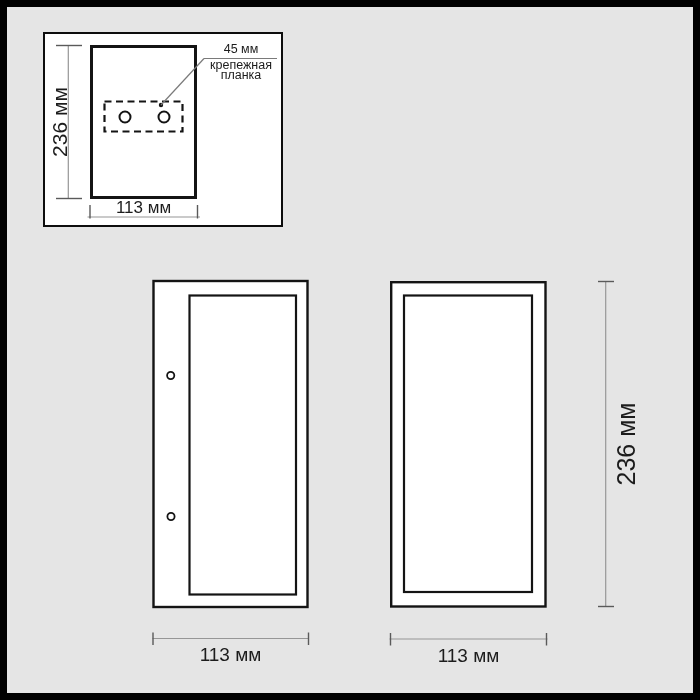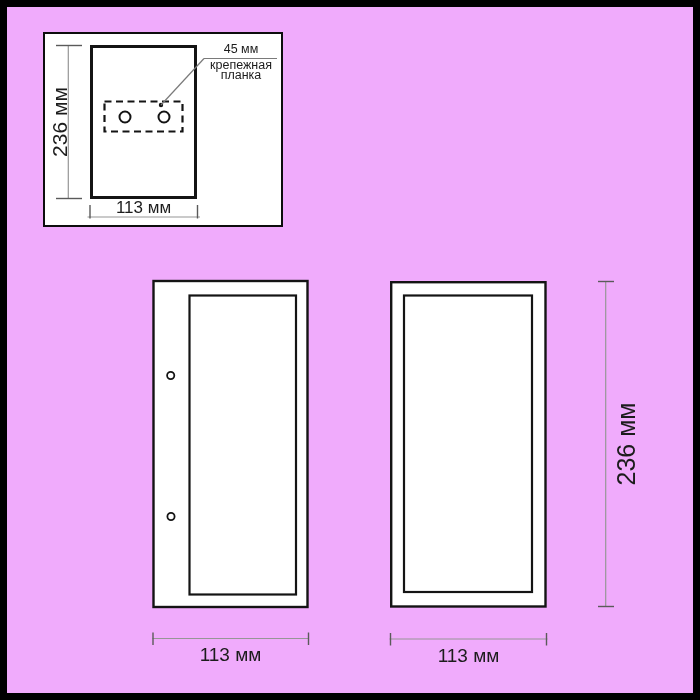--- a/index.html
+++ b/index.html
@@ -1,16 +1,16 @@
 <!DOCTYPE html>
 <html><head>
 <meta charset="utf-8">
 <style>
   html,body { margin:0; padding:0; background:#ffffff; }
-  #canvas { position:relative; width:700px; height:700px; background:#f0abfc; overflow:hidden; }
+  #canvas { position:relative; width:700px; height:700px; background:#e5e5e5; overflow:hidden; }
   svg { display:block; }
   .panel      { fill:#ffffff; stroke:#0d0d0d; }
   .outline    { fill:#ffffff; stroke:#141414; }
   .outline-nf { fill:none;    stroke:#141414; }
   .dim        { stroke:#969696; stroke-width:1.2; fill:none; }
   .leader     { stroke:#7a7a7a; stroke-width:1.2; fill:none; }
   .tick       { stroke:#5a5a5a; stroke-width:1.4; }
   .dim-text   { fill:#1c1c1c; font-family:"Liberation Sans", sans-serif; }
   .callout-text { fill:#1c1c1c; font-family:"Liberation Sans", sans-serif; }
 </style>

